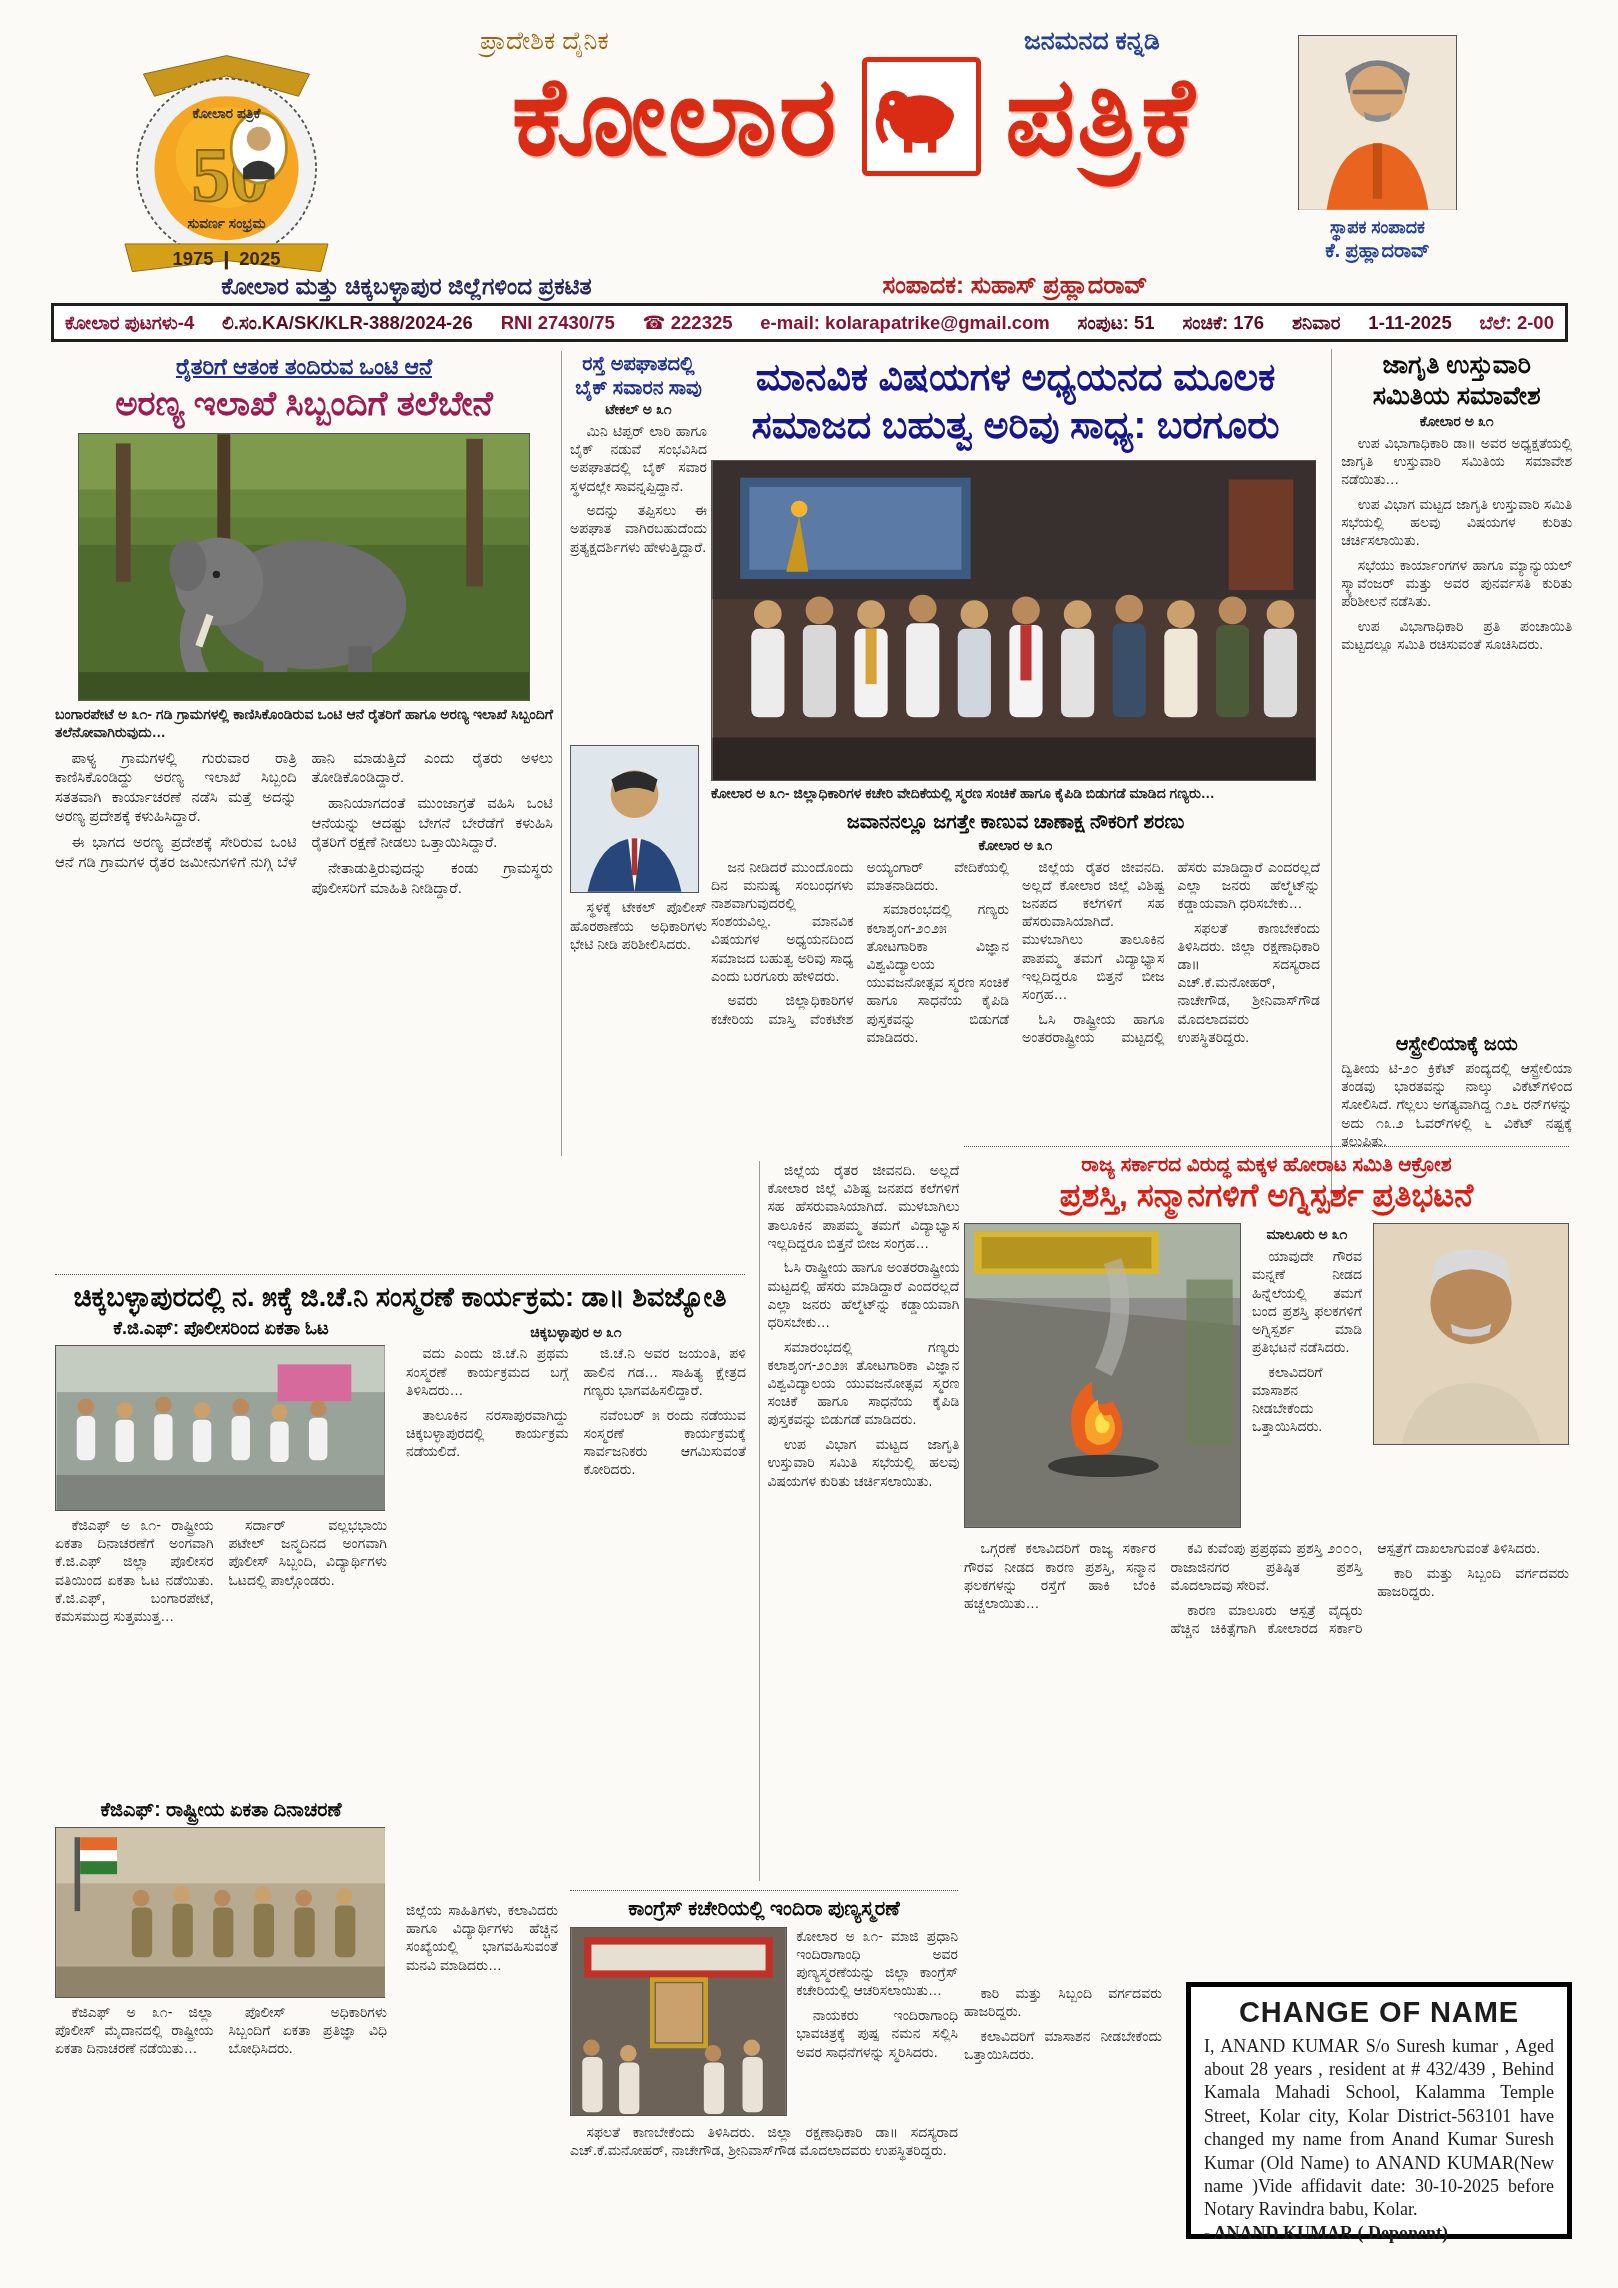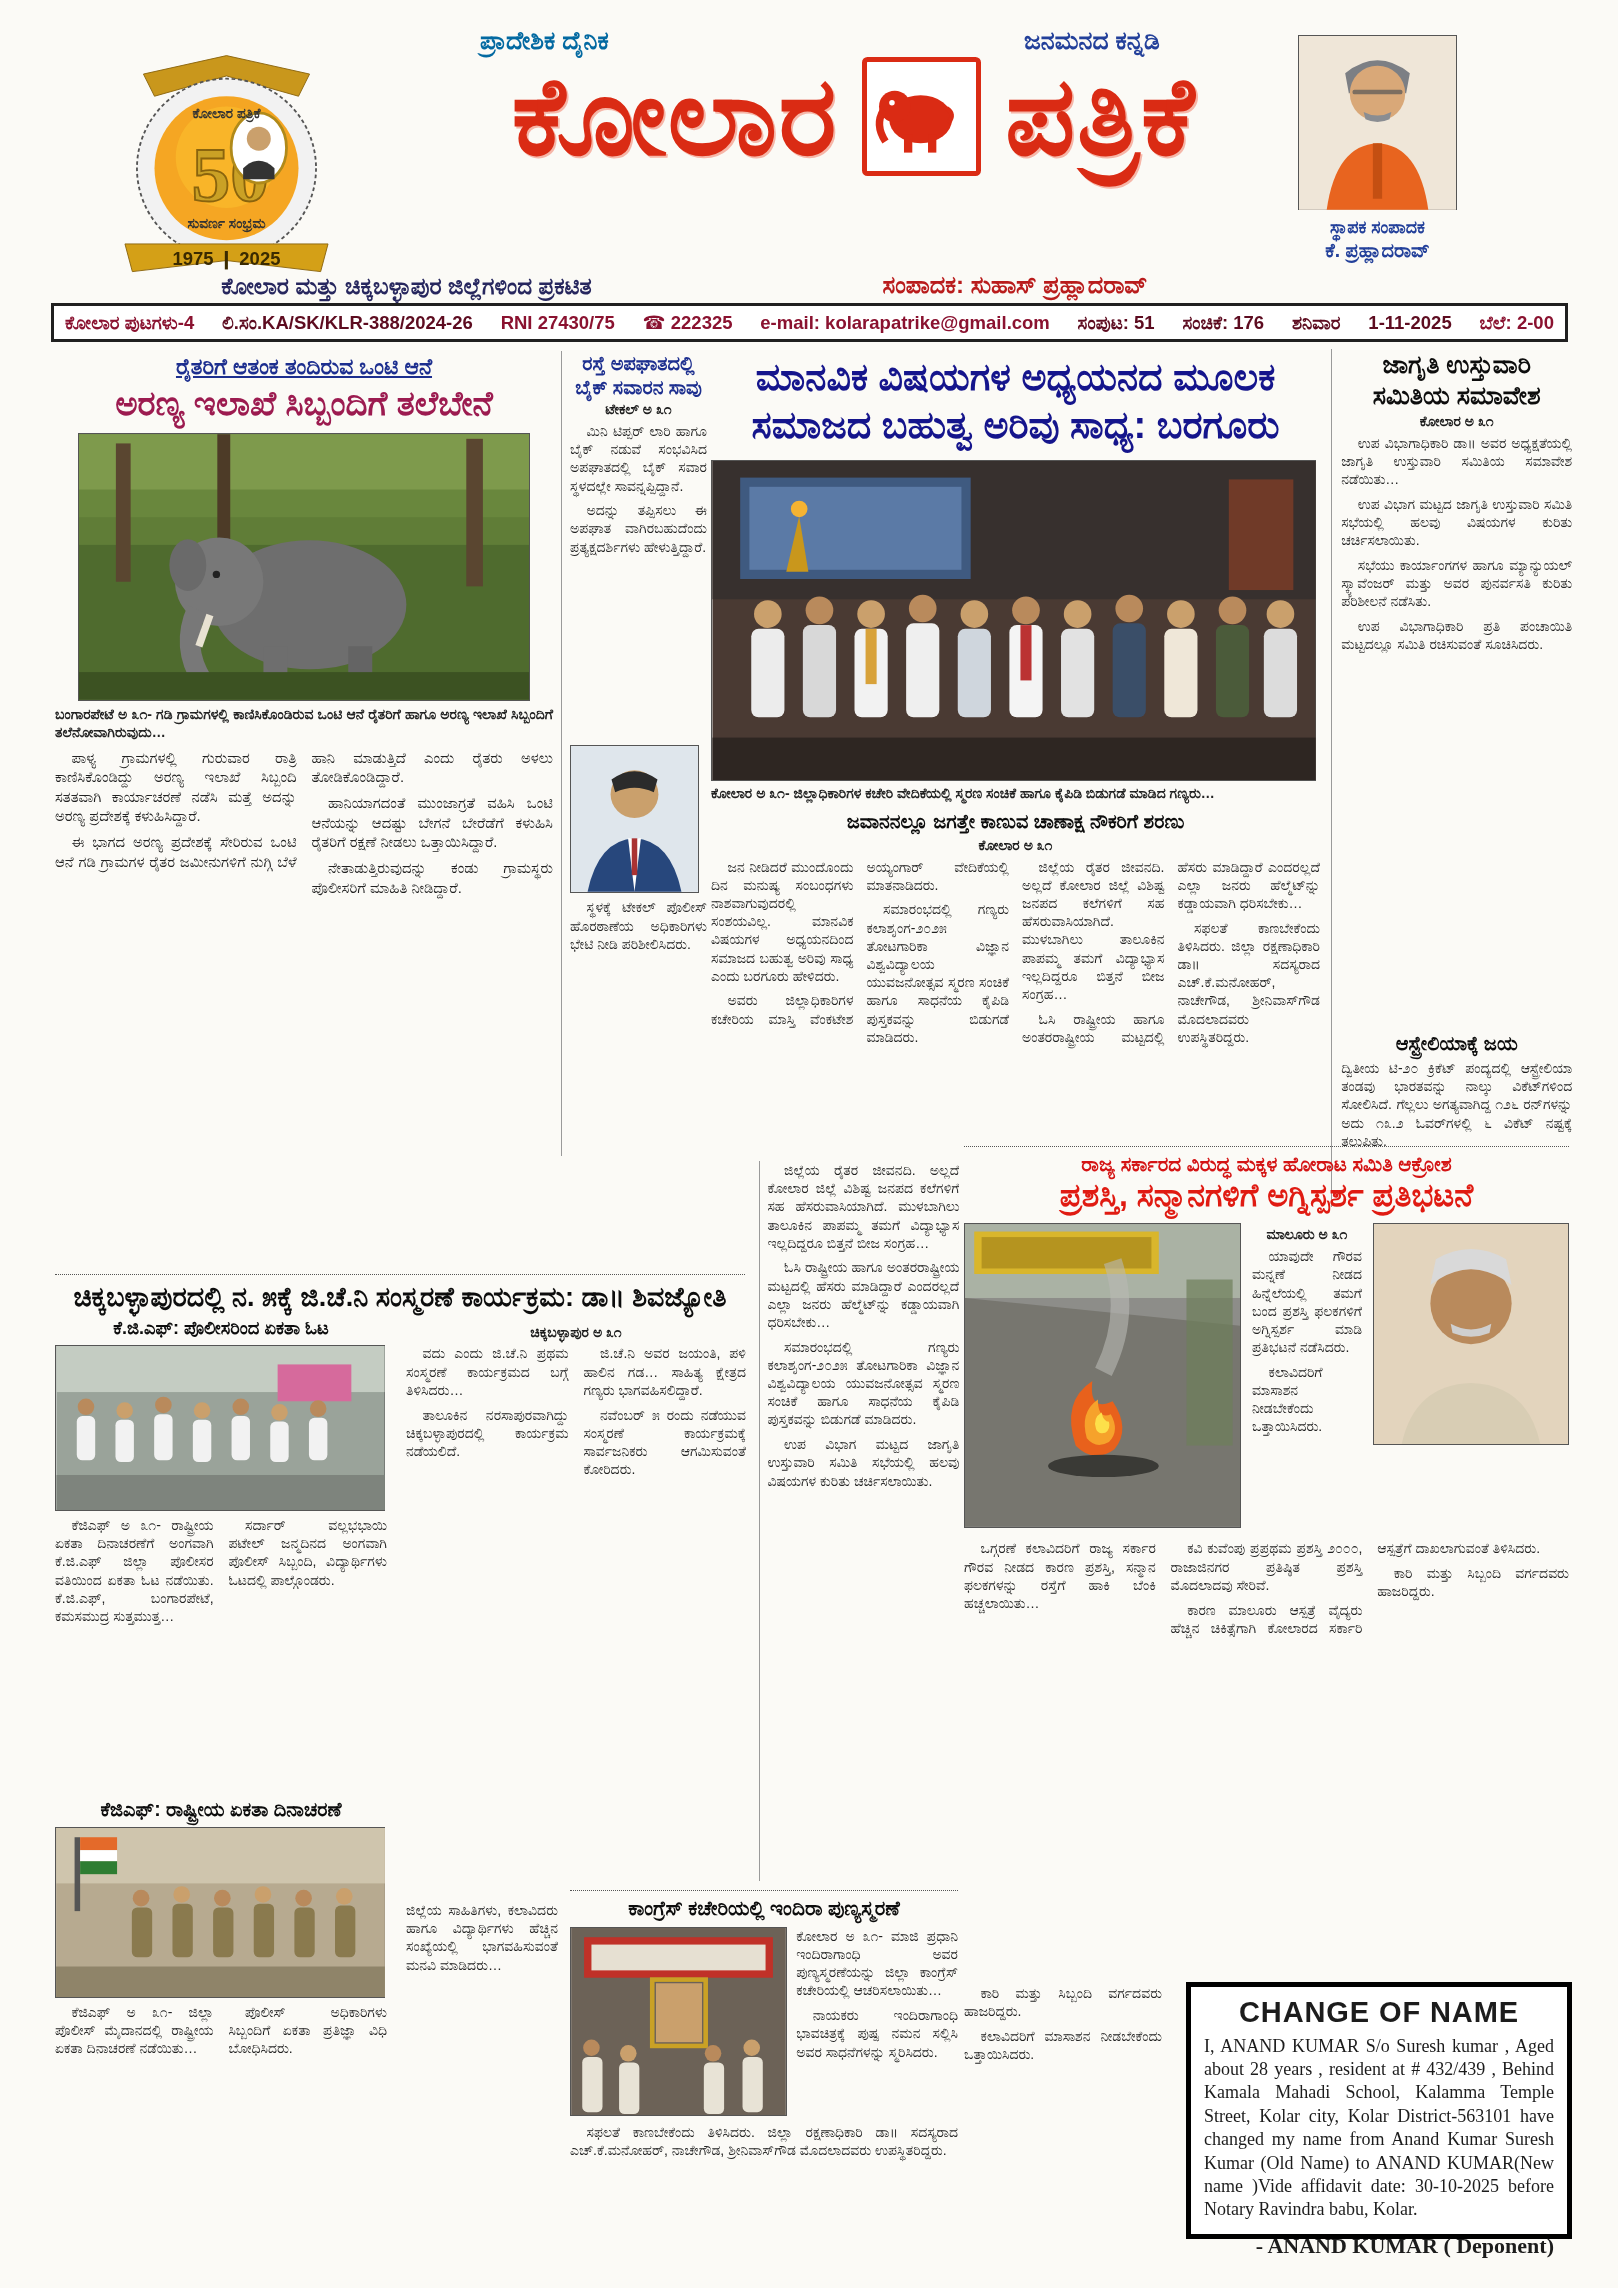--- a/index.html
+++ b/index.html
@@ -15,21 +15,21 @@
   p.nold{text-indent:0;}
   .cols2{column-count:2;column-gap:14.8px;}
   .cols3{column-count:3;column-gap:14.8px;}
   .cols4{column-count:4;column-gap:13px;}
   .clip{overflow:hidden;}
   .photo{background:#ddd;border:0.9px solid #555;box-sizing:border-box;}
   .caption{font-size:14px;line-height:1.25;font-weight:bold;color:#222;}
   .rule{border-top:1.8px dotted #555;}
   .subhead{font-weight:bold;color:#0d0d0d;}
   
-  .kicker-l{font-size:25px;font-weight:bold;color:#0369a1;}
+  .kicker-l{font-size:25px;font-weight:normal;color:#a16207;}
   .kicker-r{font-size:25px;font-weight:bold;color:#23409a;}
   .title-red{color:#da2b14;font-weight:bold;font-size:109px;line-height:1;letter-spacing:1.8px;
              text-shadow:1.8px 1.8px 0 #f6b6a8;}
   .tagline{font-size:23px;font-weight:bold;color:#27275e;}
   .editorline{font-size:24px;font-weight:bold;color:#b91c1c;}
   .founderlbl{font-size:17.5px;font-weight:bold;color:#23409a;text-align:center;line-height:1.3;}
   
   #infobar{left:51px;top:303px;width:1517px;height:39px;border:3.7px solid #202020;background:#fff;
            display:flex;align-items:center;justify-content:space-between;padding:0 11px;box-sizing:border-box;
            font-size:18.5px;font-weight:bold;color:#8a1230;white-space:nowrap;}
@@ -40,21 +40,21 @@
   .h-navy{font-size:38px;font-weight:bold;color:#15158c;line-height:1.25;}
   .h-black{font-weight:bold;color:#0d0d0d;}
   .h-red-k{font-size:20px;font-weight:bold;color:#d41414;}
   .h-red{font-size:32px;font-weight:bold;color:#e01b12;}
   .vline{border-left:0.9px solid #9a9a9a;}
   
   #conbox{border:5.5px solid #000;background:#fff;padding:9.2px 13px;box-sizing:border-box;
           font-family:"Liberation Serif","DejaVu Serif",serif;}
   #conbox .t{font-family:"Liberation Sans","DejaVu Sans",sans-serif;font-weight:bold;font-size:29px;text-align:center;letter-spacing:0.9px;}
   #conbox .b{font-size:18px;line-height:1.3;text-align:justify;margin-top:5.5px;}
-  #conbox .s{font-size:22px;font-weight:bold;text-align:right;margin-top:11px;}
+  #conbox .s{font-size:18px;font-weight:bold;text-align:left;margin-top:1px;}
 </style>
 </head>
 <body>
 
 <div id="page">
 
   <div class="abs" style="left:88px;top:39px;width:277px;height:240px;">
     <svg width="277" height="240" viewBox="0 0 300 260">
       <path d="M60 38 L150 18 L240 38 L228 62 L150 40 L72 62 Z" fill="#c9971c" stroke="#8a640d"></path>
       <circle cx="150" cy="140" r="97" fill="#f2f2f2" stroke="#555" stroke-width="2" stroke-dasharray="4 3"></circle>

